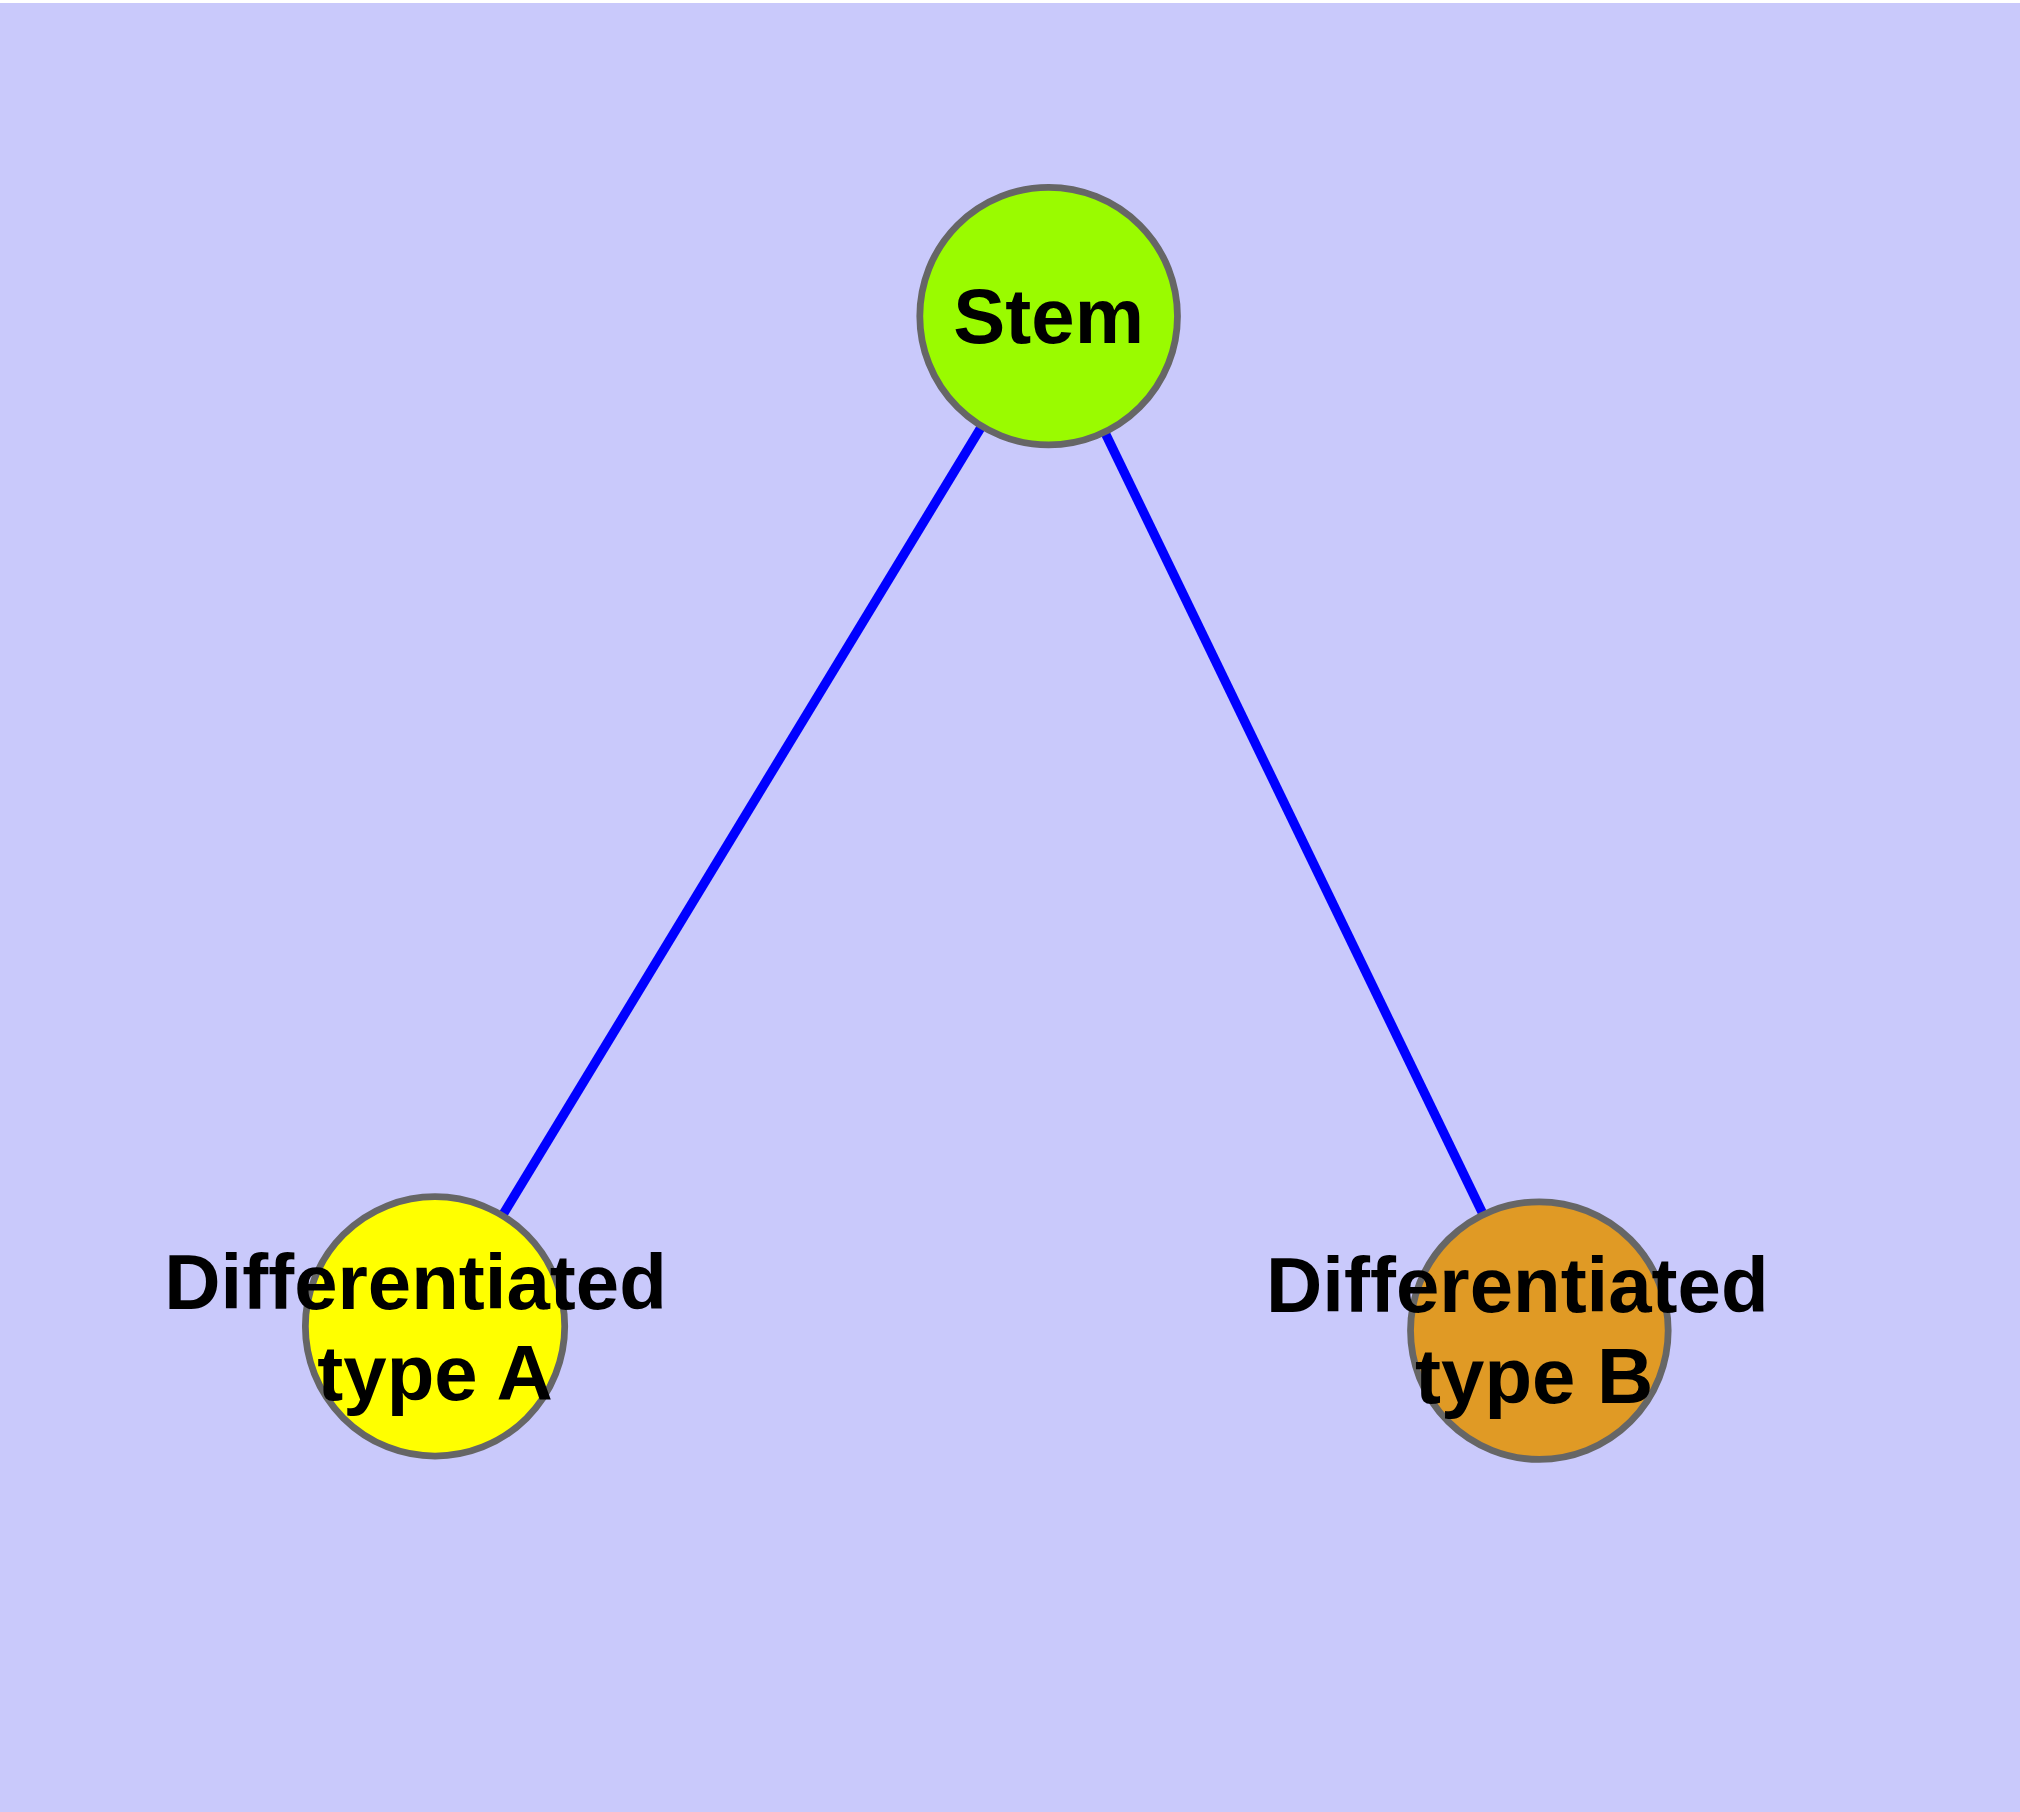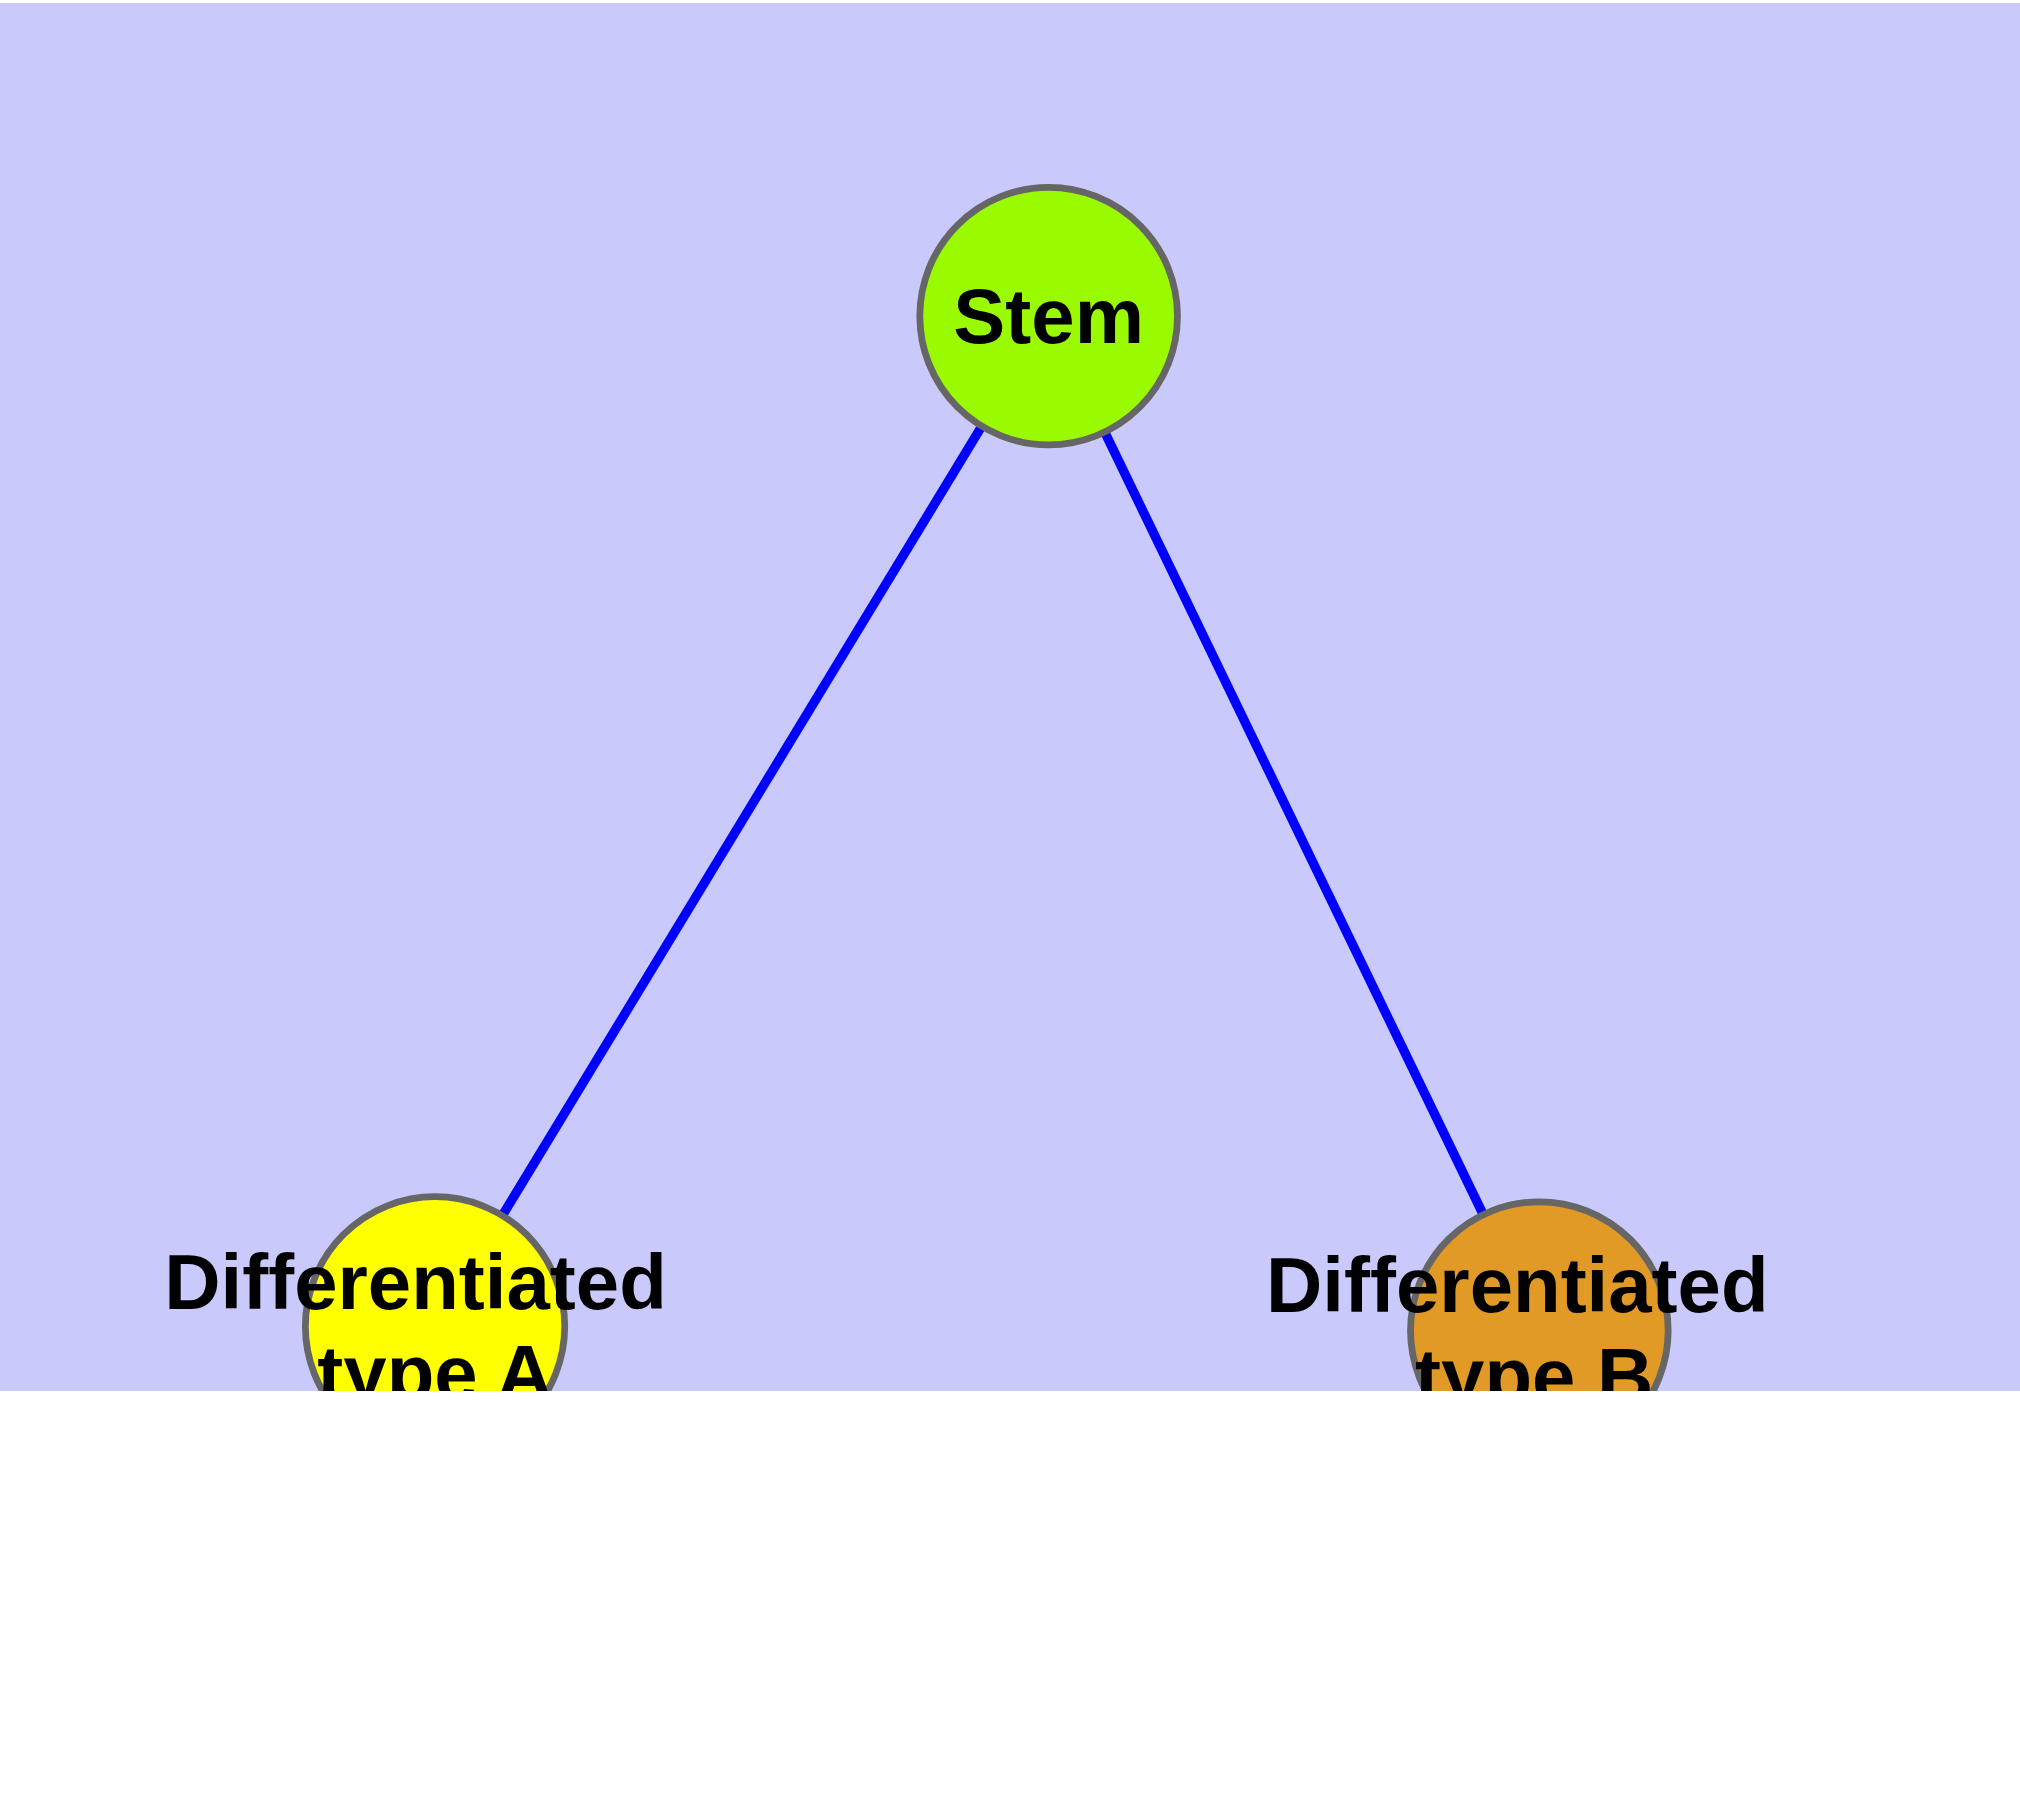--- a/index.html
+++ b/index.html
@@ -3,21 +3,21 @@
 <meta charset="utf-8">
 <style>
   html, body {
     margin: 0;
     padding: 0;
     background: #ffffff;
   }
   #canvas {
     position: relative;
     width: 2021px;
-    height: 1391px;
+    height: 1812px;
     overflow: hidden;
     font-family: "Liberation Sans", sans-serif;
   }
   #bg-rect {
     position: absolute;
     left: 0;
     top: 3.4px;
     width: 2021px;
     height: 1809px;
     background: #c9c9fb;

